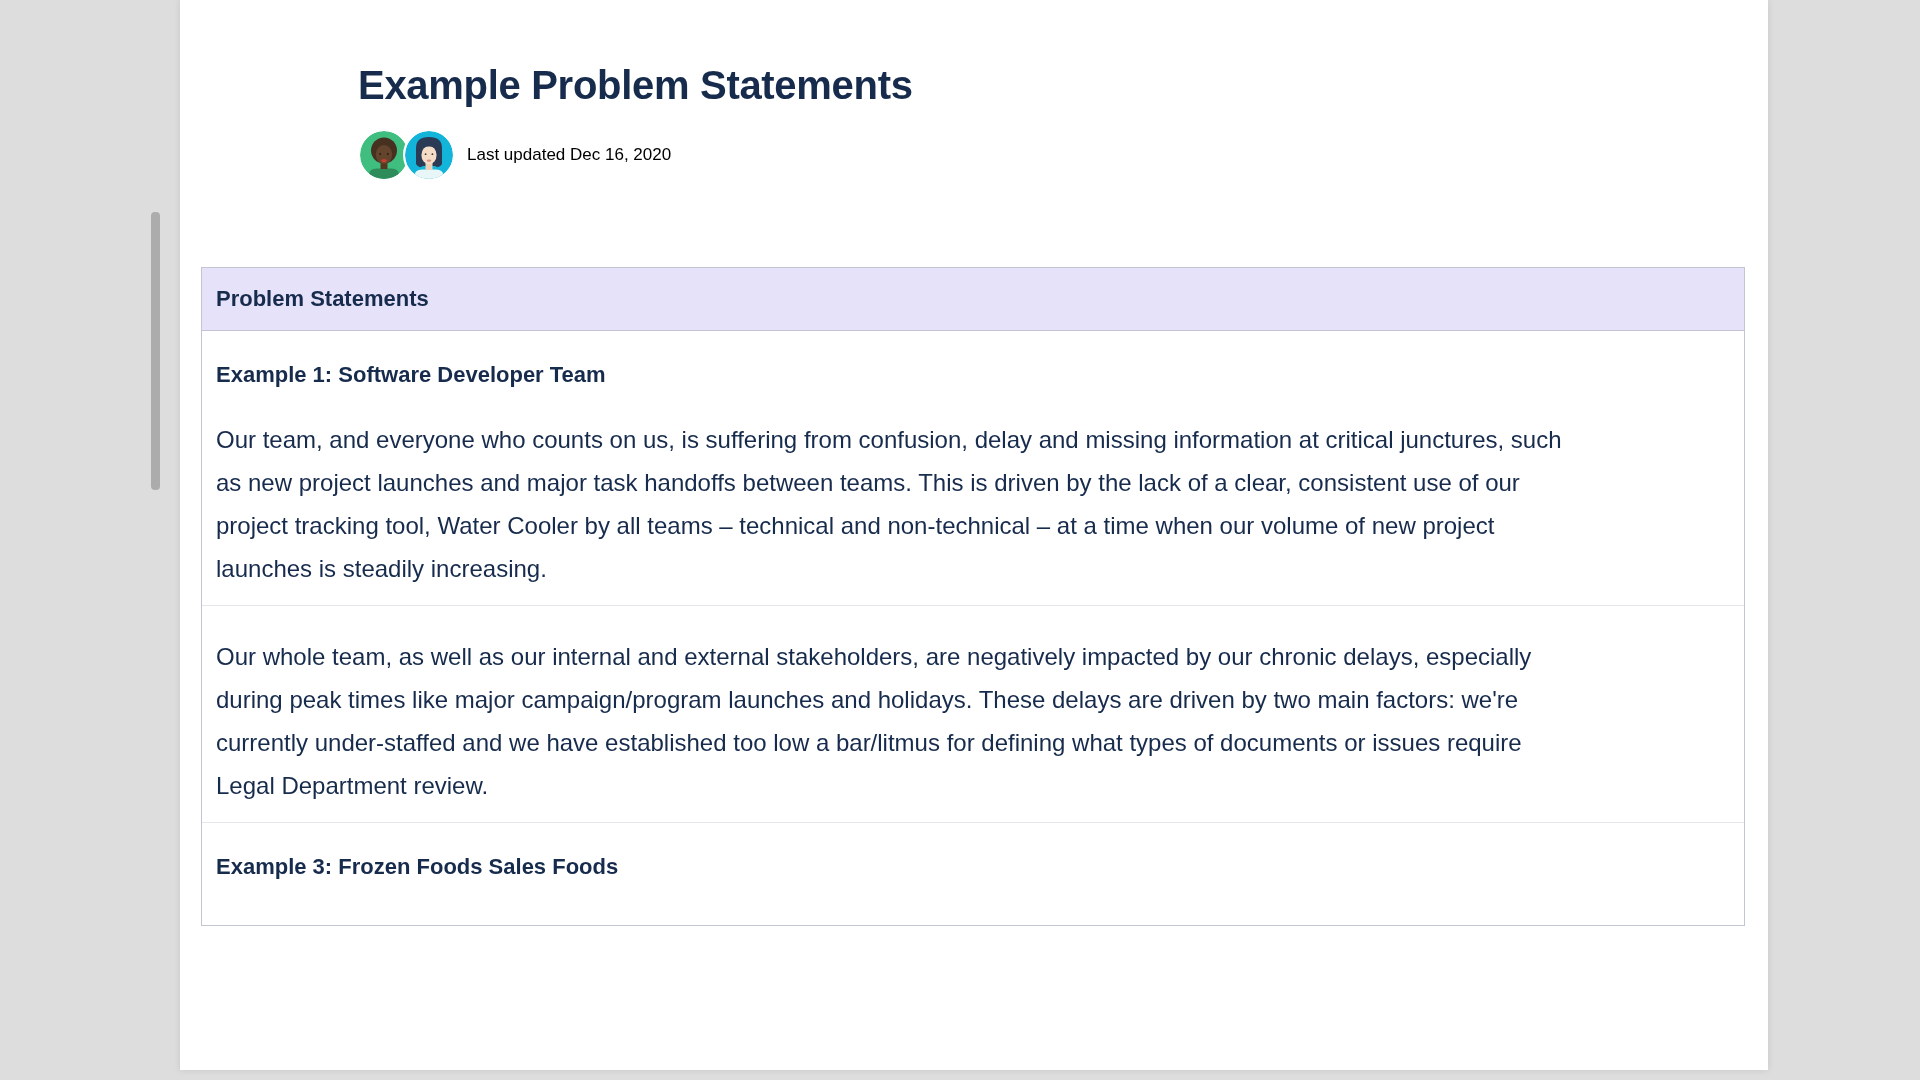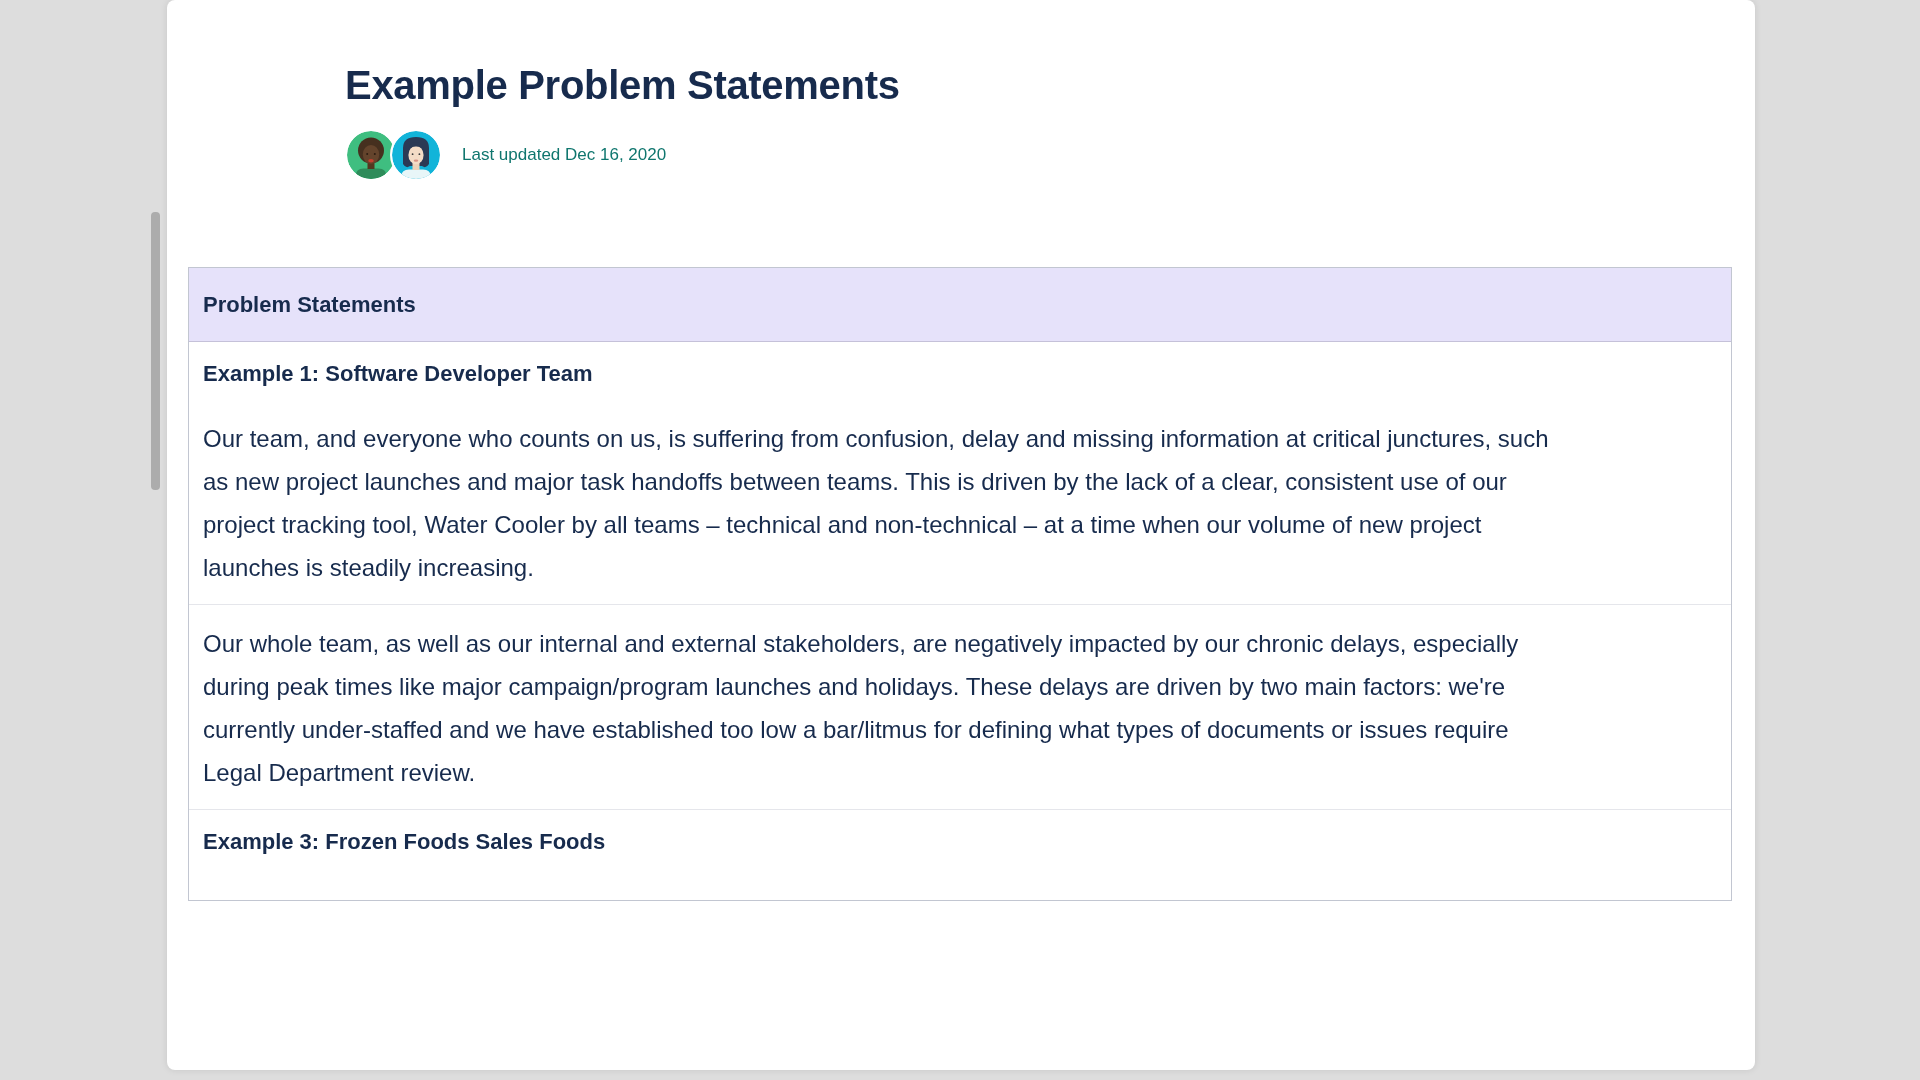--- a/index.html
+++ b/index.html
@@ -7,25 +7,24 @@
   body {
     width: 1920px; height: 1080px;
     background: #DDDDDD;
     font-family: "Liberation Sans", sans-serif;
     color: #172B4D;
     position: relative;
     overflow: hidden;
   }
   .page {
     position: absolute;
-    left: 167px; top: 0;
+    left: 180px; top: 0;
     width: 1588px; height: 1070px;
     background: #FFFFFF;
     box-shadow: 0 0 7px rgba(0,0,0,0.10);
-    border-radius: 8px;
   }
   .scroll-thumb {
     position: absolute;
     left: 151px; top: 212px;
     width: 9px; height: 278px;
     background: #ACACAC;
     border-radius: 4px;
   }
   .page-title {
     position: absolute;
@@ -46,45 +45,46 @@
   .avatar {
     width: 52px; height: 52px;
     border-radius: 50%;
     border: 2px solid #FFFFFF;
     overflow: hidden;
     background: #fff;
   }
   .avatar svg { display: block; width: 48px; height: 48px; }
   .avatar.second { margin-left: -7px; position: relative; z-index: 2; }
   .last-updated {
-    margin-left: 20px;
+    margin-left: 12px;
     font-size: 17px;
-    color: #0f766e;
+    color: #000000;
   }
   .problem-table {
     position: absolute;
     left: 21px; top: 267px;
     width: 1544px;
     border: 1px solid #C2C6D1;
     background: #FFFFFF;
   }
   .table-header {
-    height: 74px;
+    height: 63px;
     background: #E6E2FA;
     border-bottom: 1px solid #C5C1D9;
     display: flex;
     align-items: center;
     padding: 0 14px;
     font-size: 22px;
     font-weight: 700;
     color: #172B4D;
   }
   .table-row {
     padding: 17px 38px 15px 14px;
     border-bottom: 1px solid #E5E6EB;
+    margin-top: 12px;
   }
   .table-row:last-child { border-bottom: none; }
   .row-heading {
     margin: 0 0 28px 0;
     font-size: 22px;
     font-weight: 700;
     line-height: 30px;
     color: #172B4D;
   }
   .row-body {

